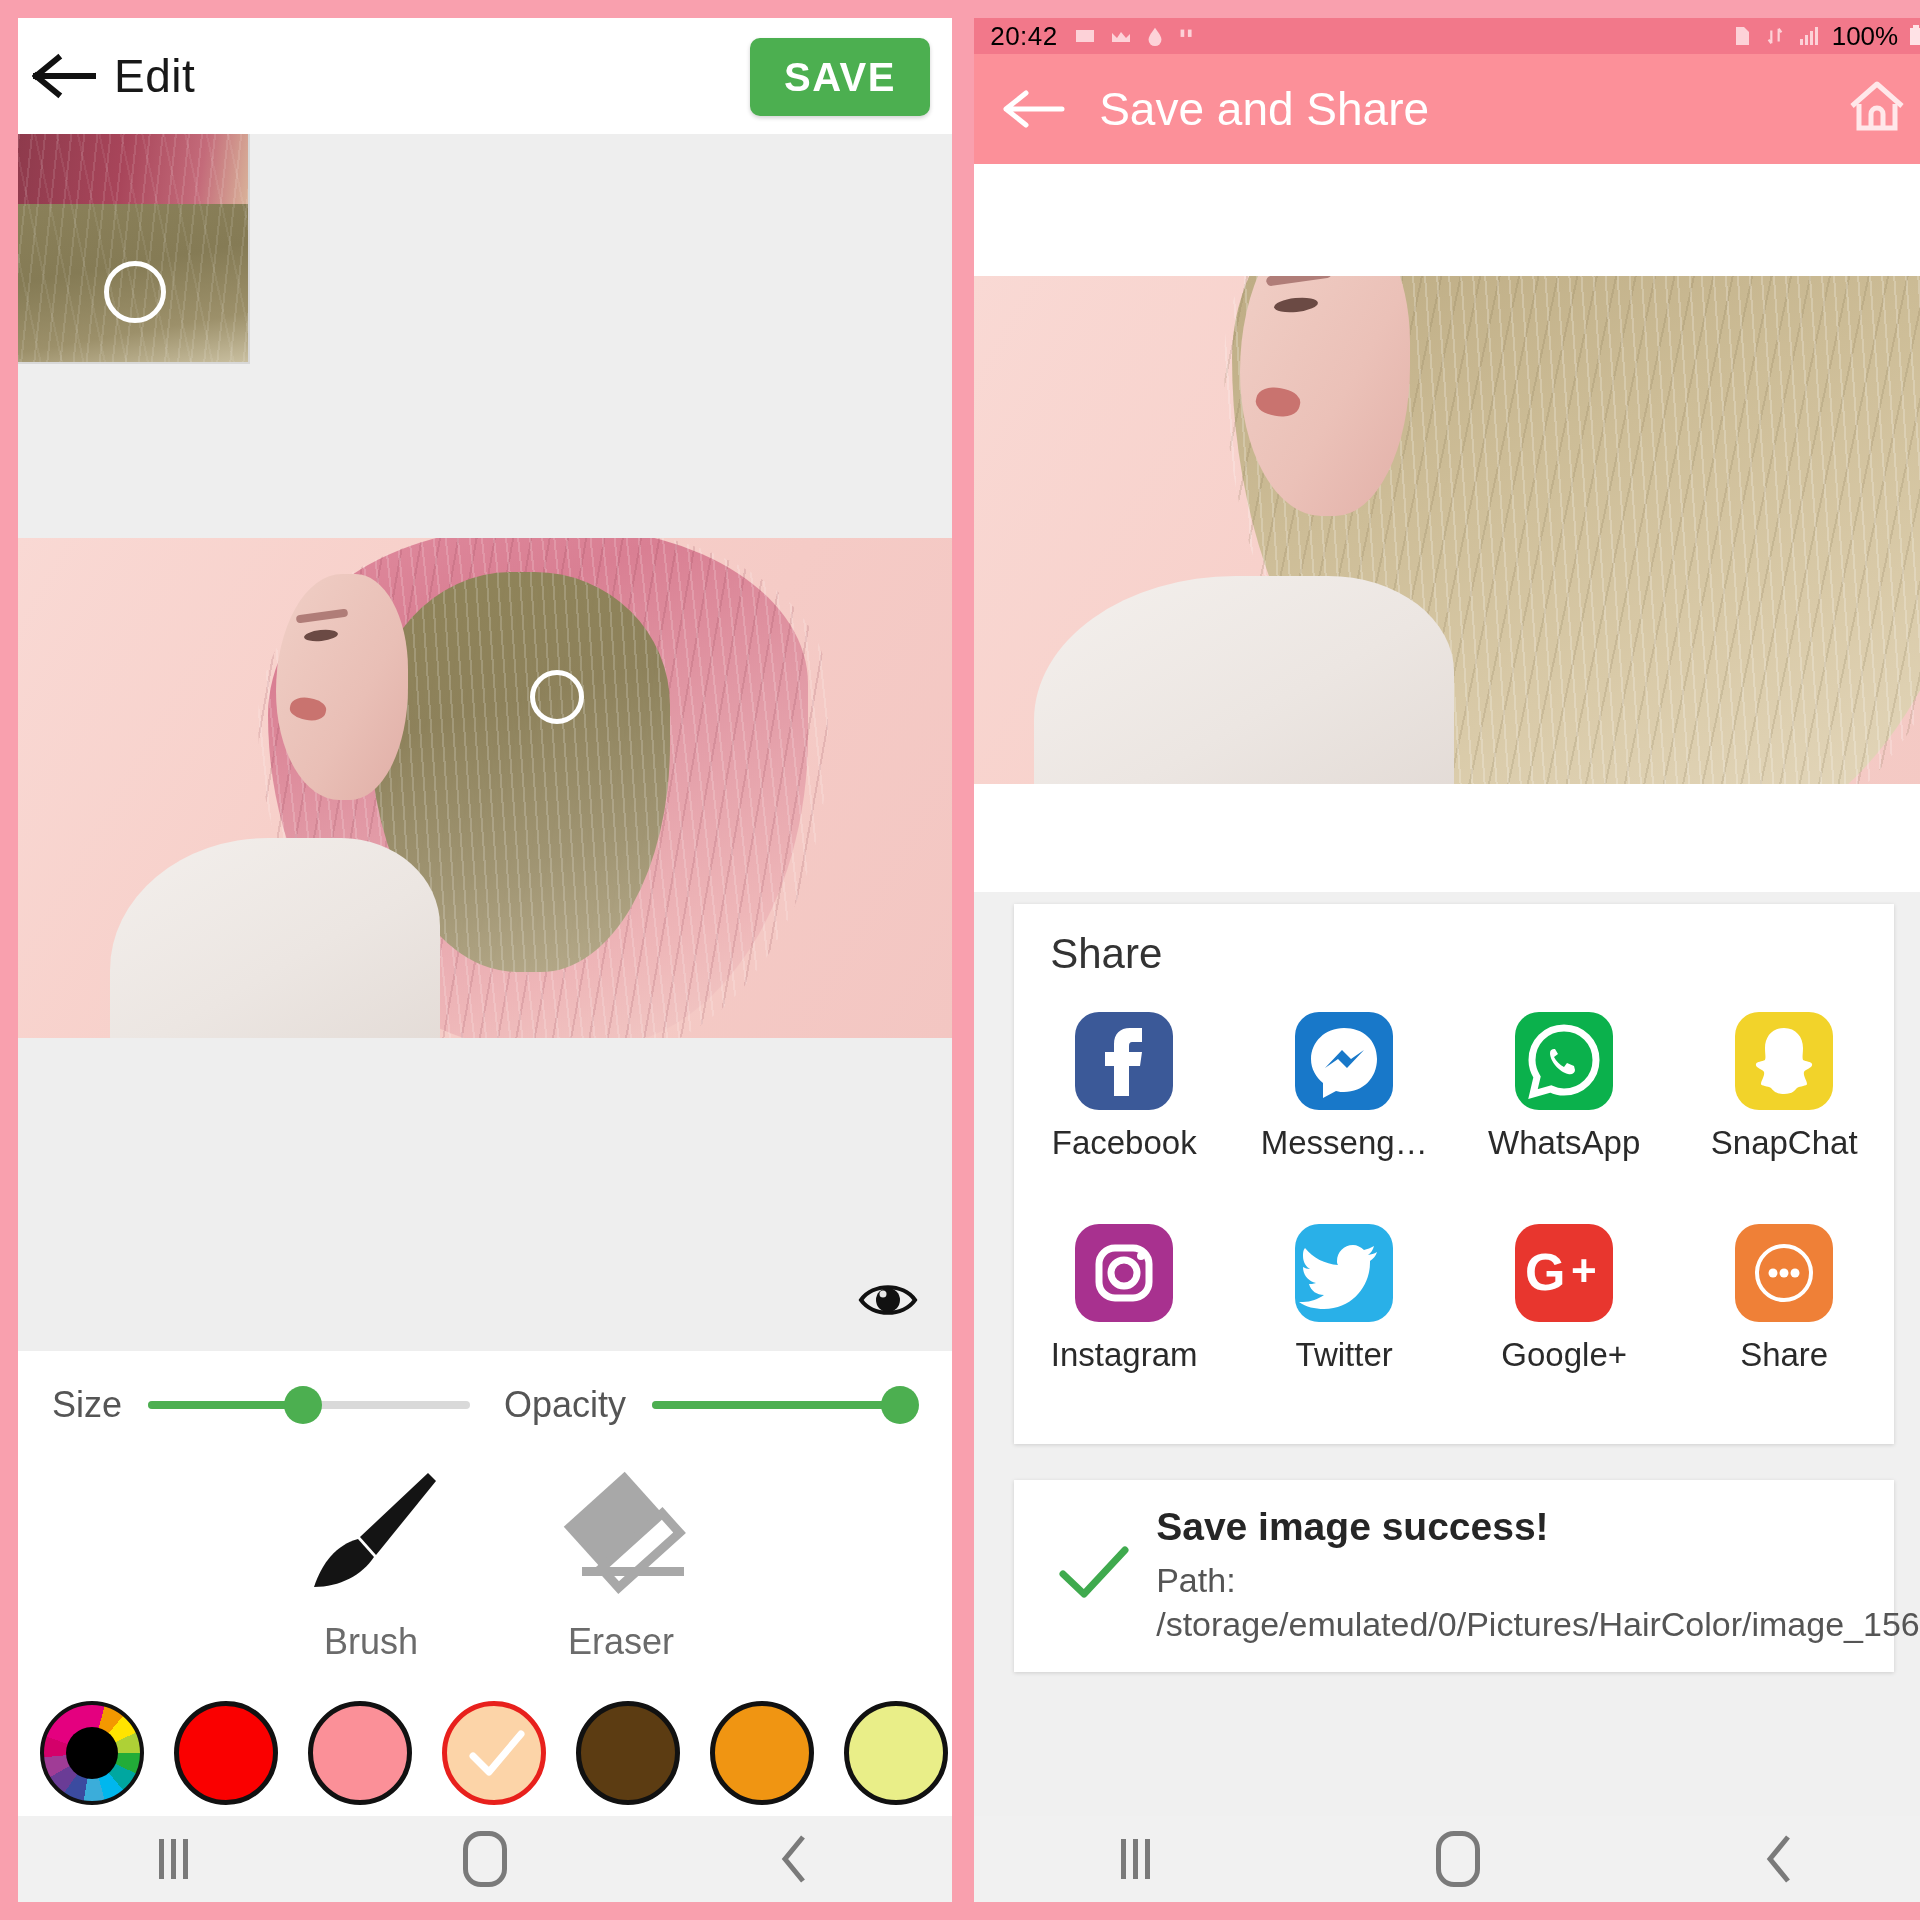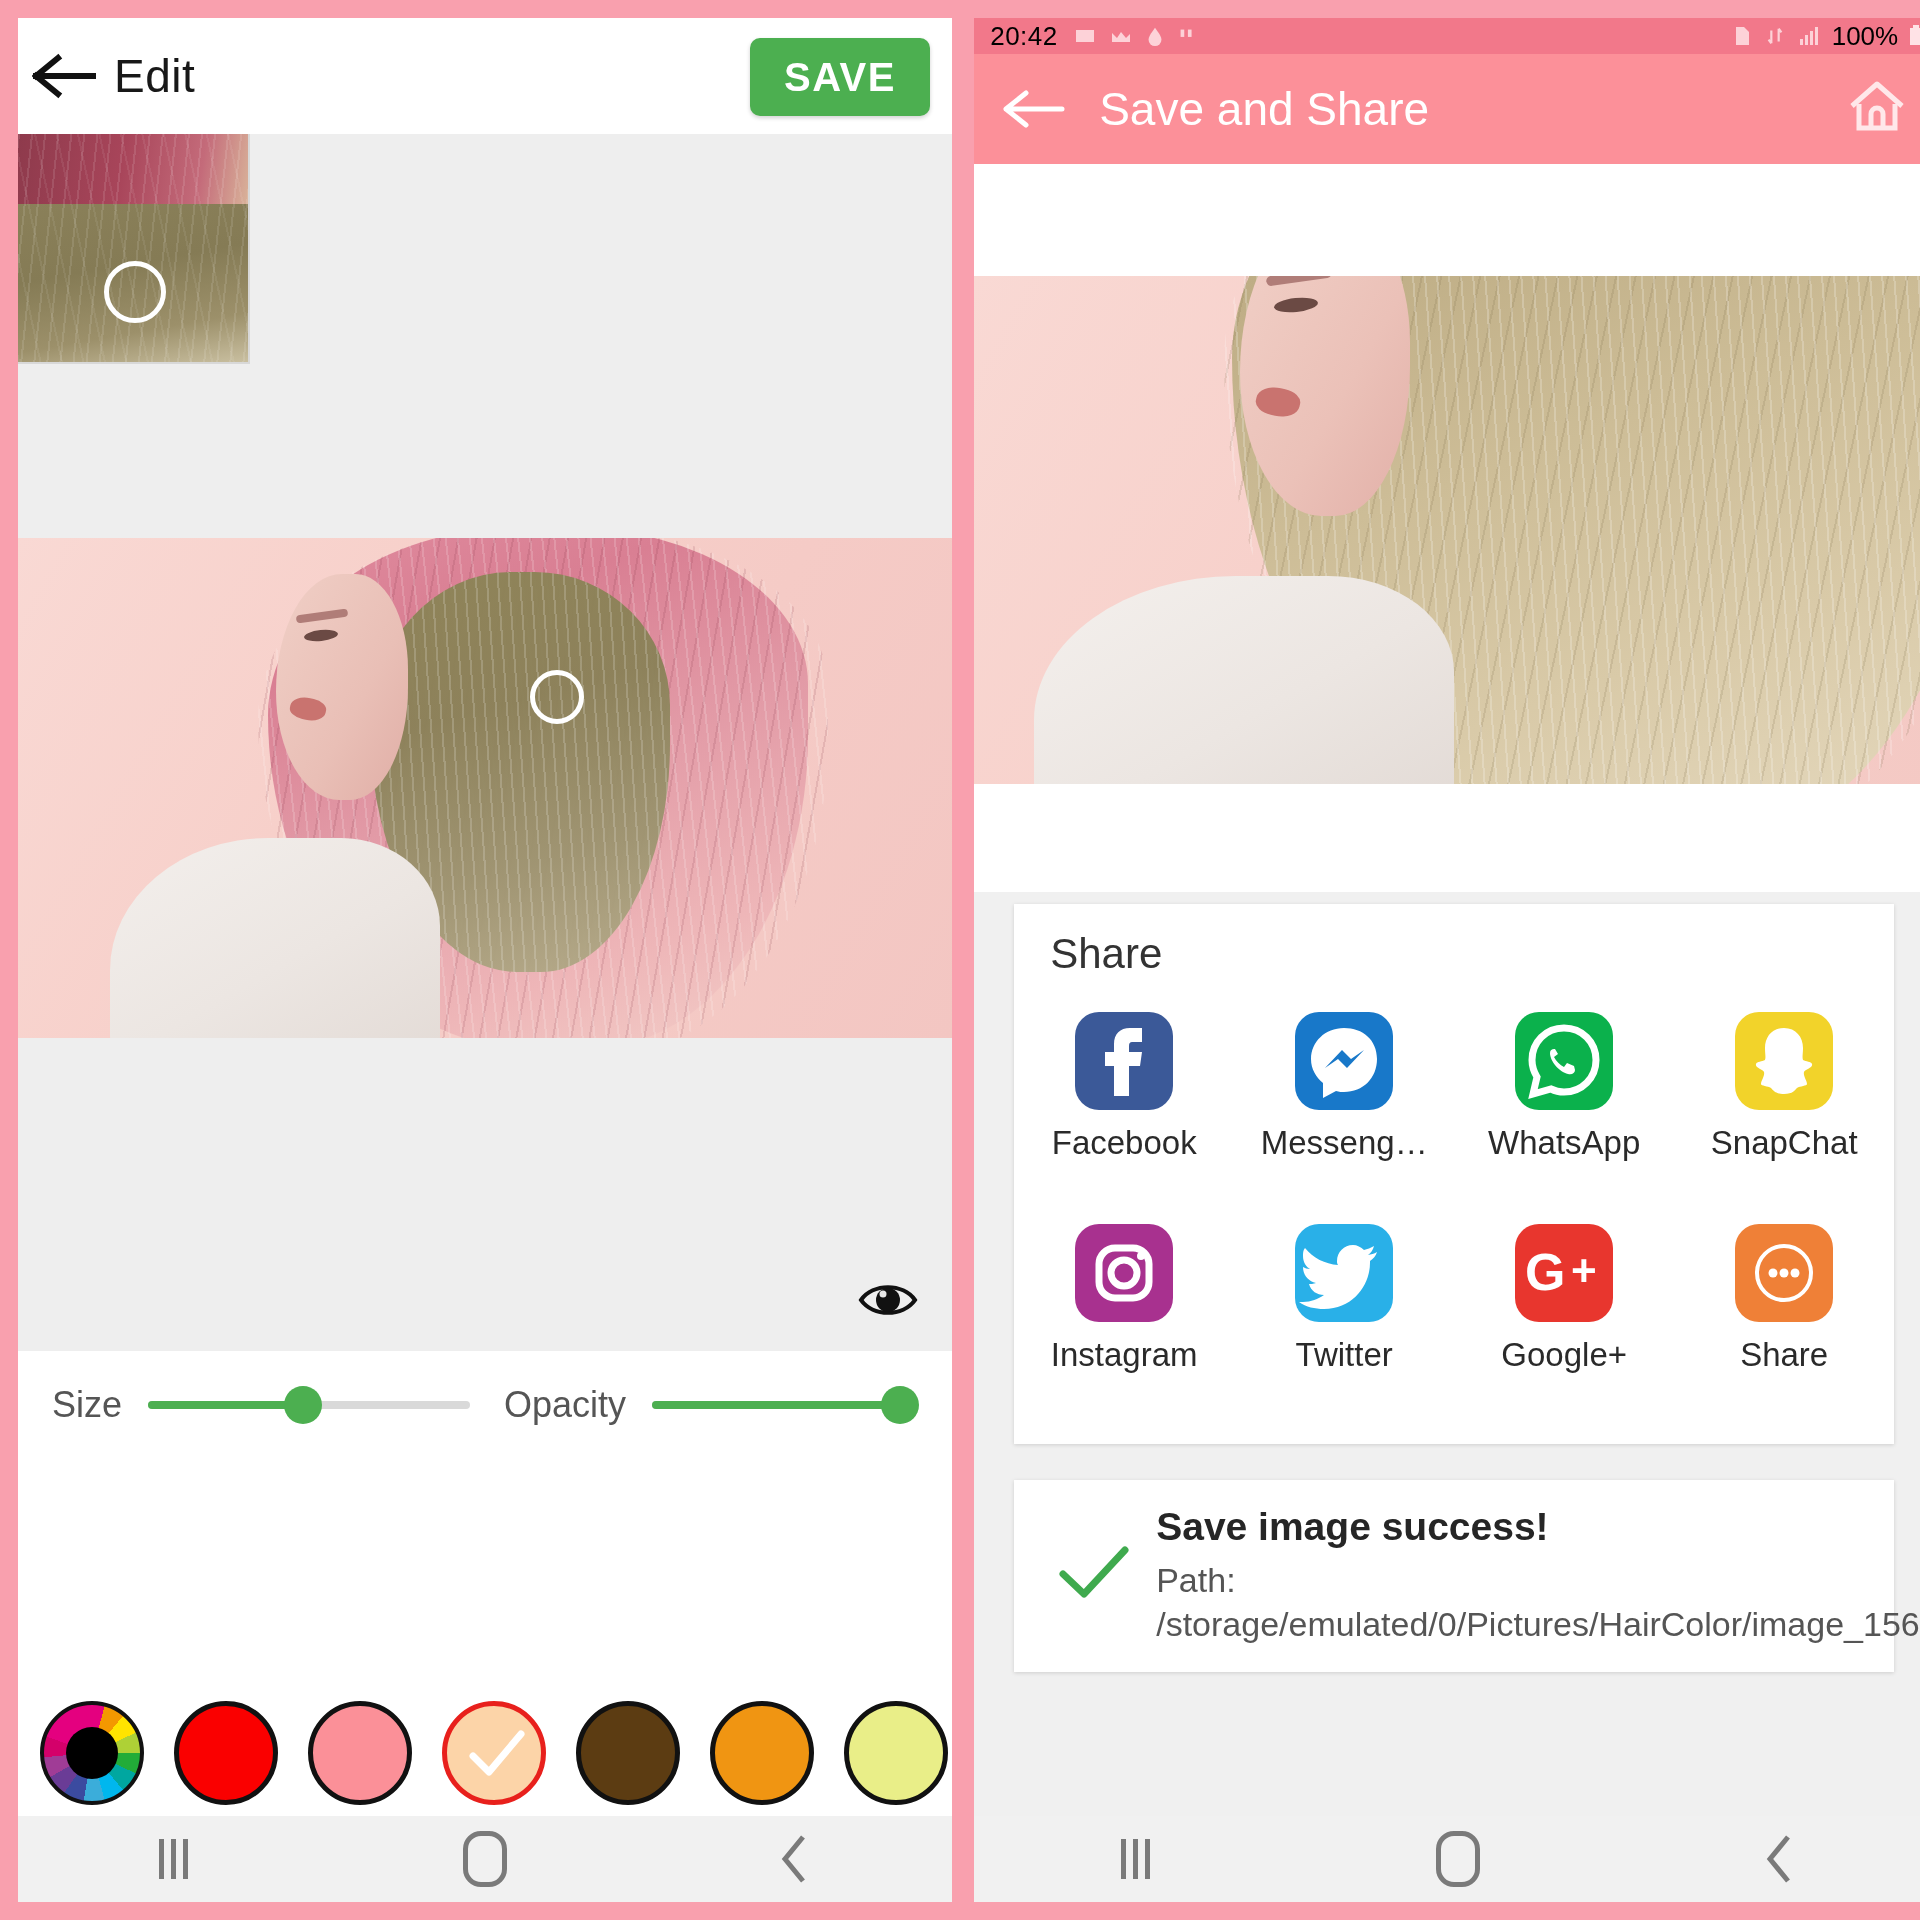--- a/index.html
+++ b/index.html
@@ -344,20 +344,37 @@
             <div class="slider-knob" id="szknob" style="left: 135.56px;"></div>
           </div>
           <div class="slider-label">Opacity</div>
           <div class="slider-track op-track">
             <div class="slider-fill" id="opfill" style="width: 248px;"></div>
             <div class="slider-knob" id="opknob" style="left: 229px;"></div>
           </div>
         </div>
 
         <div class="tool-row">
+          <div class="tool tool-brush">
+            <svg width="150" height="150" viewBox="0 0 150 150">
+              <path d="M132 14 L64 78 L80 96 L140 22 Z" fill="#141414"></path>
+              <path d="M62 80 C40 86, 26 104, 18 128 C44 128, 66 116, 78 98 Z" fill="#141414"></path>
+            </svg>
+            <div class="tool-label">Brush</div>
+          </div>
+          <div class="tool tool-eraser">
+            <svg width="150" height="150" viewBox="0 0 150 150">
+              <g transform="rotate(-42 75 70)">
+                <rect x="34" y="30" width="82" height="56" fill="#a8a8a8"></rect>
+                <rect x="34" y="86" width="82" height="26" fill="none" stroke="#a8a8a8" stroke-width="9"></rect>
+              </g>
+              <rect x="36" y="108" width="102" height="9" fill="#a8a8a8"></rect>
+            </svg>
+            <div class="tool-label">Eraser</div>
+          </div>
         </div>
 
         <div class="swatch-row" id="swatch-row">
             <div class="swatch wheel"></div>
             <div class="swatch" style="background: rgb(250, 0, 0);"></div>
             <div class="swatch" style="background: rgb(251, 144, 152);"></div>
             <div class="swatch sel" style="background: rgb(252, 212, 168);">
               <svg class="sw-check" width="56" height="50" viewBox="0 0 56 50">
                 <path d="M4 26 L20 42 L52 4" stroke="#ffffff" stroke-width="7" fill="none" stroke-linecap="round" stroke-linejoin="round"></path>
               </svg>

